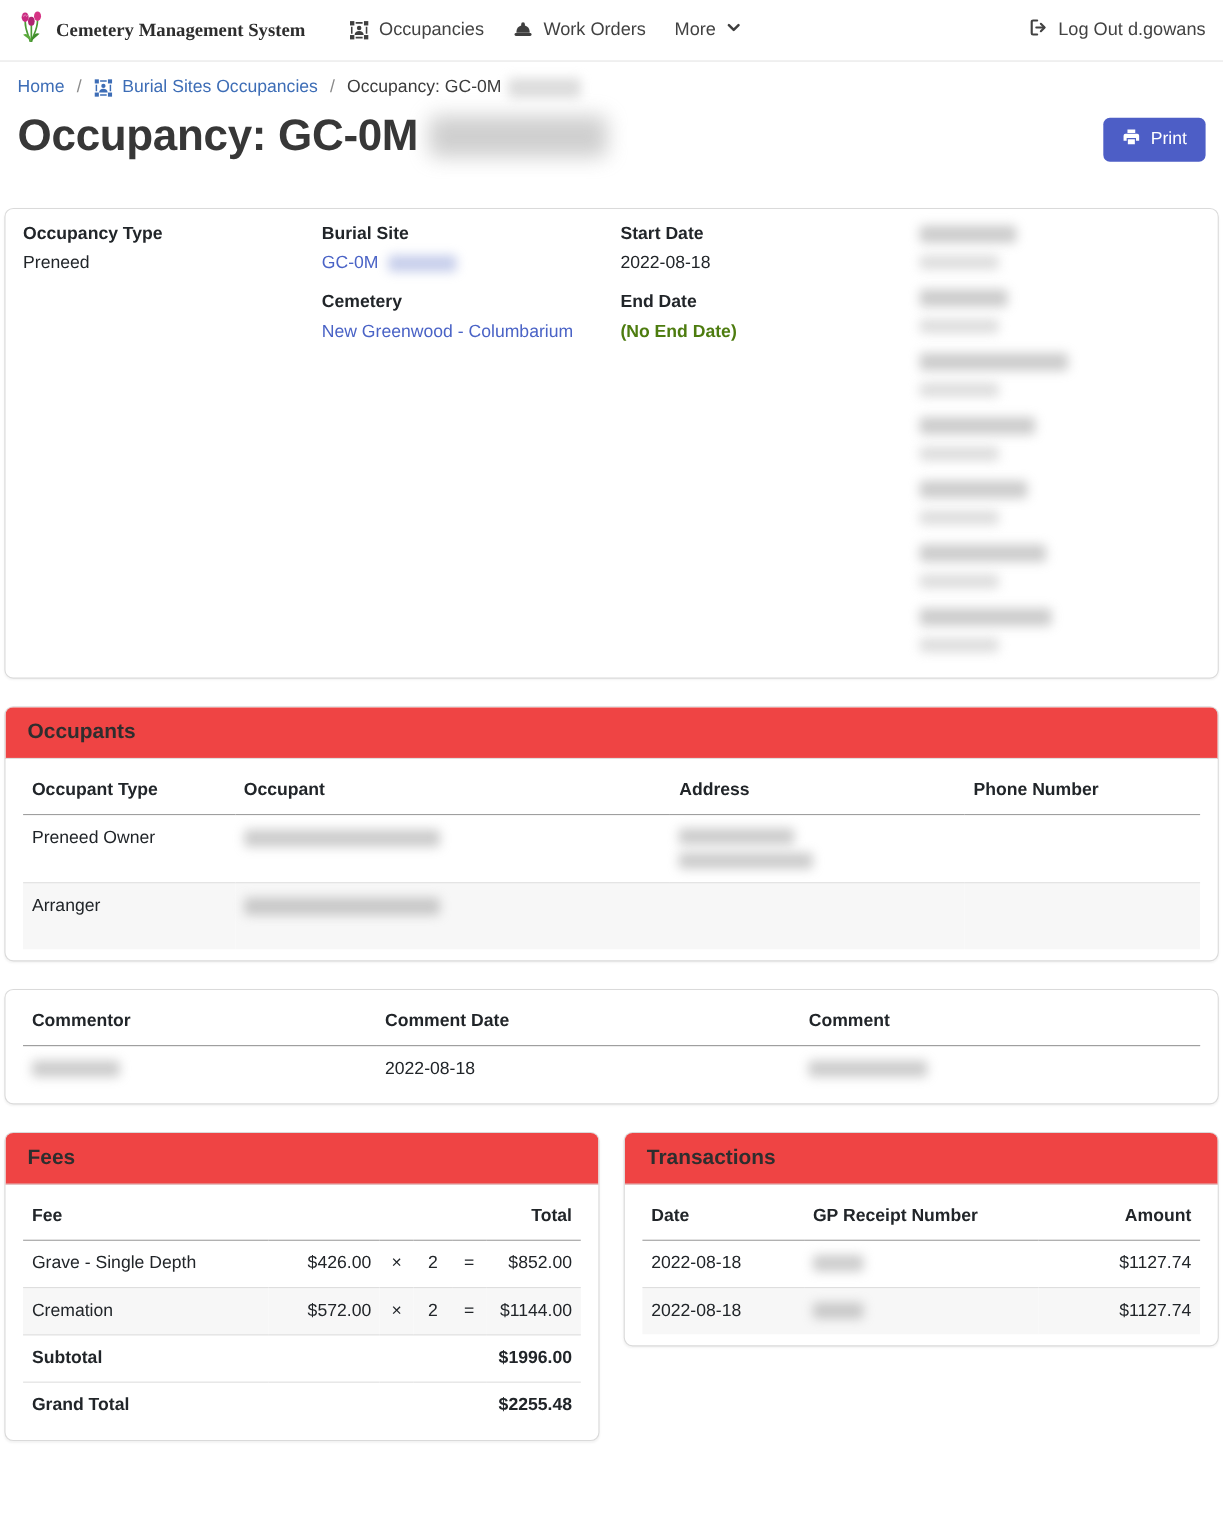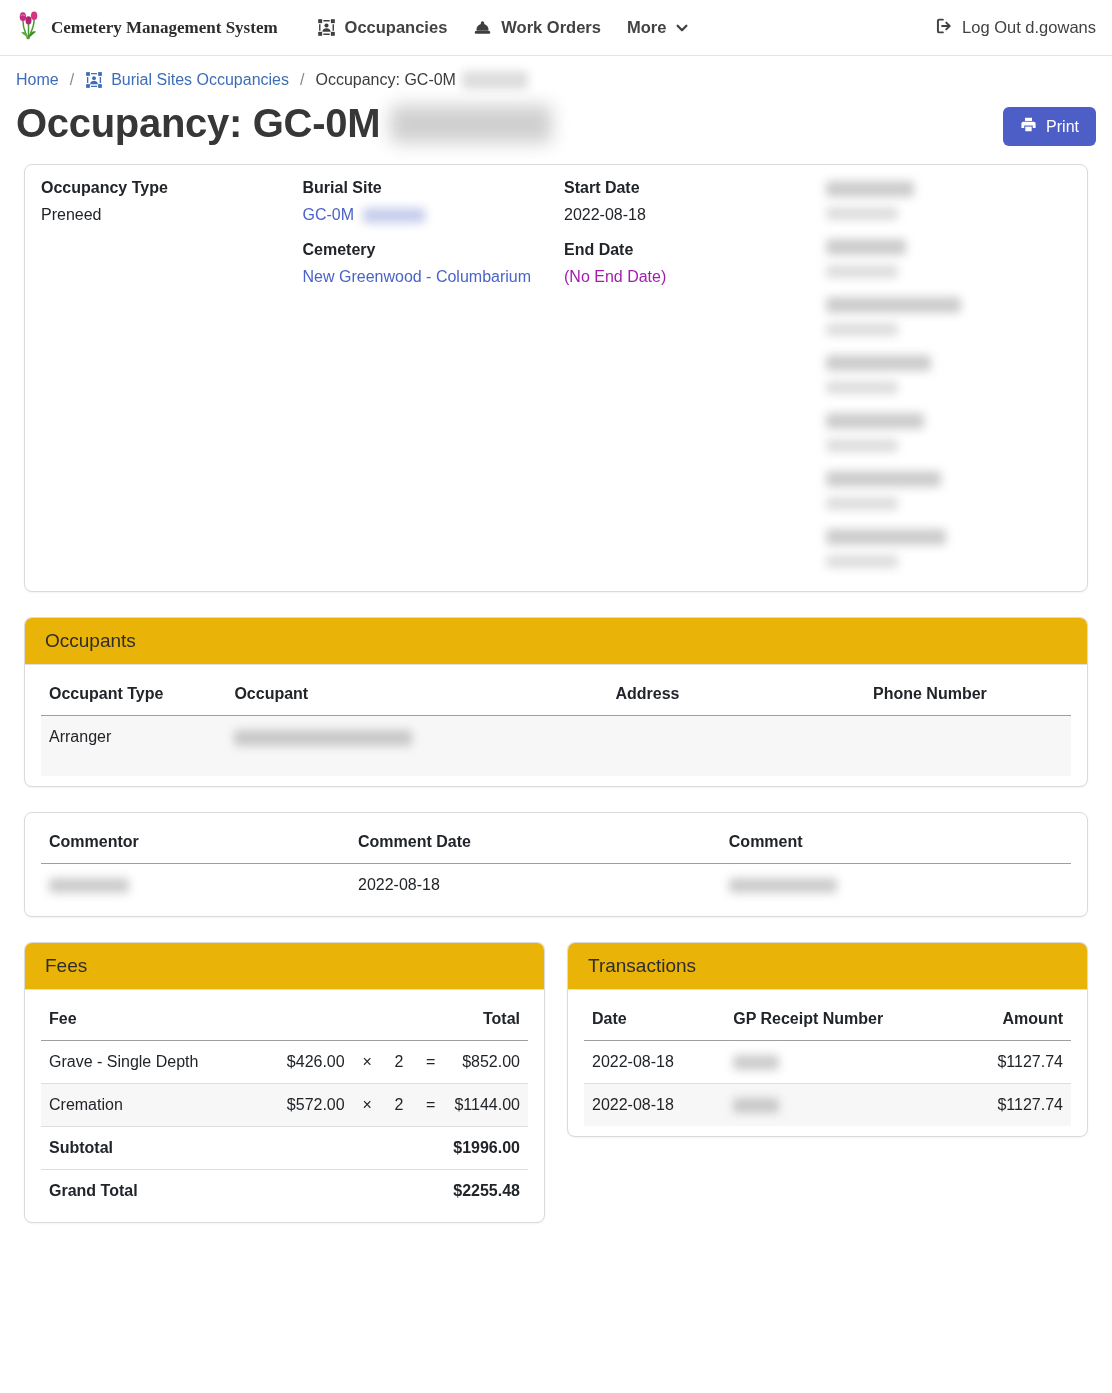--- a/index.html
+++ b/index.html
@@ -7,55 +7,55 @@
   body {
     font-family: "Liberation Sans", "DejaVu Sans", sans-serif;
     color:#212529; font-size:16px; width:1112px;
   }
 
   
   .navbar { display:flex; align-items:center; height:56px; padding:0 16px;
             border-bottom:1px solid #e4e4e4; background:#fff; }
   .brand { display:flex; align-items:center; gap:10px; margin-right:26px; cursor:pointer;font-family:Liberation Serif, serif; }
   .brand-title { font-weight:700; font-size:17px; color:#2d2d2d; }
-  .nav-item { display:flex; align-items:center; gap:9px; color:#424242; margin:0 13px;
-              cursor:pointer; font-size:16.5px;font-weight:bold; }
+  .nav-item { display:flex; align-items:flex-start; gap:9px; color:#424242; margin:0 13px;
+              cursor:pointer; font-size:16.5px; }
   .nav-item .icn { display:flex; color:#3f3f3f; }
   .navbar-right { margin-left:auto; display:flex; align-items:center; gap:9px;
                   color:#424242; cursor:pointer; font-size:16.5px;text-align:center; }
 
   
   .breadcrumb { display:flex; align-items:center; padding:15px 16px 4px; font-size:16px; }
   .crumb { color:#3d6db6; text-decoration:none; display:flex; align-items:center; gap:8px; cursor:pointer; }
   .crumb-current { color:#3c3c3c; display:flex; align-items:center; }
   .crumb-sep { color:#8a8a8a; margin:0 11px; }
 
   
   .page-head { display:flex; justify-content:space-between; align-items:flex-start;
                padding:8px 16px 18px; }
   h1.page-title { margin:0; font-size:40px; font-weight:600; color:#373737;
                   display:flex; align-items:center; letter-spacing:-0.3px; }
   .btn-print { background:#4d5ec6; color:#fff; border:none; border-radius:6px;
                padding:9px 17px; font-size:16px; display:flex; align-items:center; gap:9px;
                cursor:pointer; margin-top:6px; font-family:inherit; }
 
   
-  main { padding:0 24px 10px; }
+  main { padding:0 4px 10px;margin-top:24px; }
   .card { border:1px solid #dadada; border-radius:8px; background:#fff; margin-bottom:25px;
           box-shadow:0 1px 2px rgba(0,0,0,.05); overflow:hidden; }
-  .card-header { background:#eab308; padding:12px 20px; font-weight:400; font-size:19px;
+  .card-header { background:#ef4444; padding:12px 20px; font-weight:700; font-size:19px;
                  color:#2e2e2e; border-bottom:1px solid #dfdfdf; }
   .card-body { padding:8px 16px 10px; }
 
   
   .details-grid { display:grid; grid-template-columns:repeat(4,1fr); gap:0 16px; padding:14px 16px 6px; }
   .field { margin-bottom:17px; }
   .field-label { font-weight:700; color:#212529; margin-bottom:9px; font-size:16px; }
   .field-value { color:#212529; font-size:16px; }
-  .muted { color:#a21caf; }
+  .muted { color:#4d7c0f;font-weight:bold; }
   a.lnk { color:#4a63c6; text-decoration:none; cursor:pointer; }
 
   
   .blur { display:inline-block; border-radius:3px; background:#9a9a9a; opacity:.5;
           filter:blur(5px); vertical-align:middle; }
   .blur-light { background:#c6c6c6; opacity:.6; }
   .blur-blue  { background:#97a5da; opacity:.55; }
   .blur-title { height:38px; filter:blur(9px); background:#a8a8a8; opacity:.55;
                 margin-left:10px; border-radius:6px; }
 
@@ -256,20 +256,29 @@
           </colgroup>
         <thead>
           <tr>
             <th>Occupant Type</th>
             <th>Occupant</th>
             <th>Address</th>
             <th>Phone Number</th>
           </tr>
         </thead>
         <tbody>
+          <tr>
+            <td>Preneed Owner</td>
+            <td><span class="blur" style="width:178px;height:16px;"></span></td>
+            <td>
+              <span class="blur addr-line" style="width:105px;height:15px;"></span>
+              <span class="blur addr-line" style="width:122px;height:15px;margin-bottom:0;"></span>
+            </td>
+            <td></td>
+          </tr>
           <tr class="striped last-row">
             <td style="padding-bottom:30px;">Arranger</td>
             <td><span class="blur" style="width:178px;height:16px;"></span></td>
             <td></td>
             <td></td>
           </tr>
         </tbody>
       </table>
     </div>
   </section>

